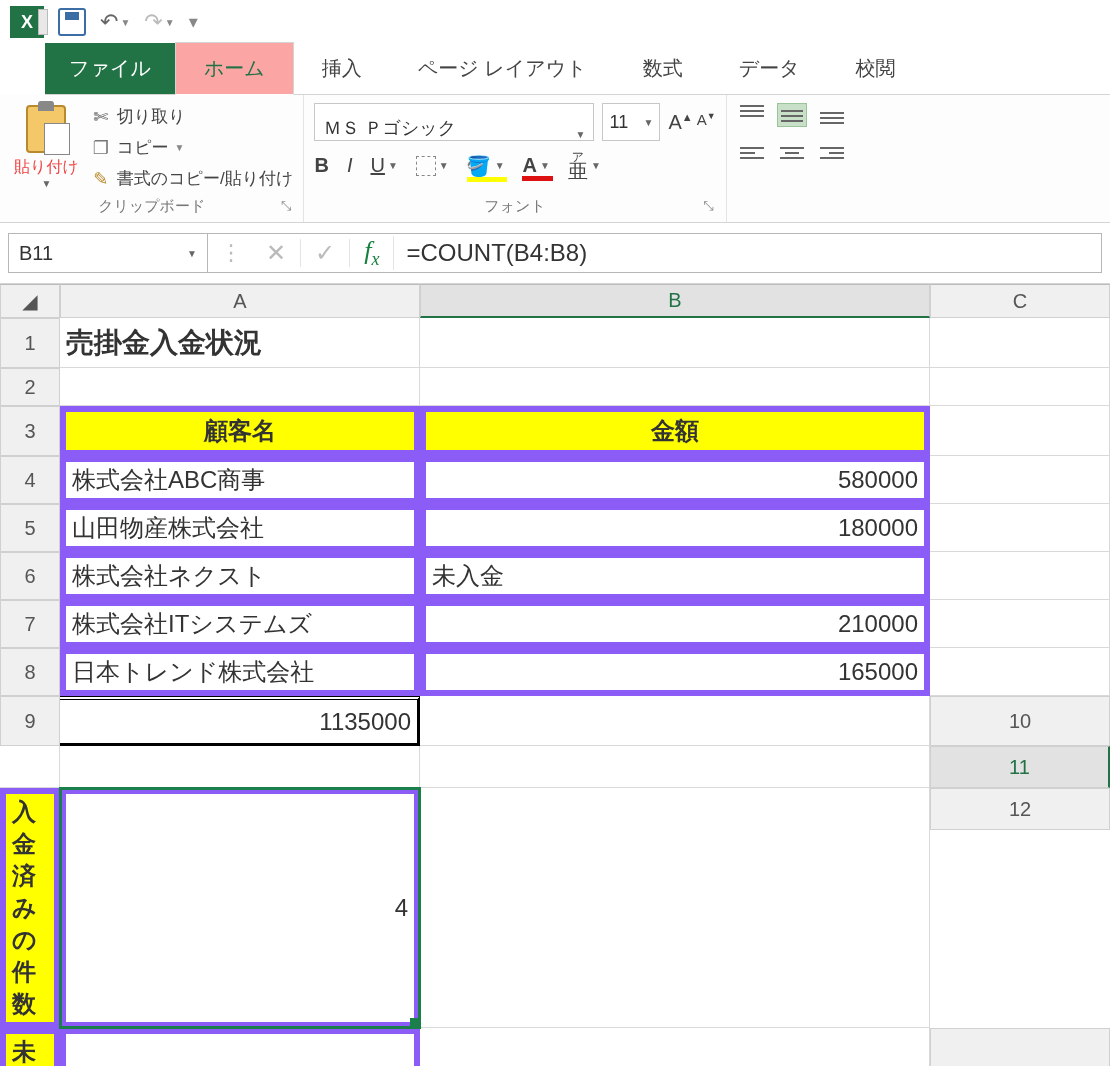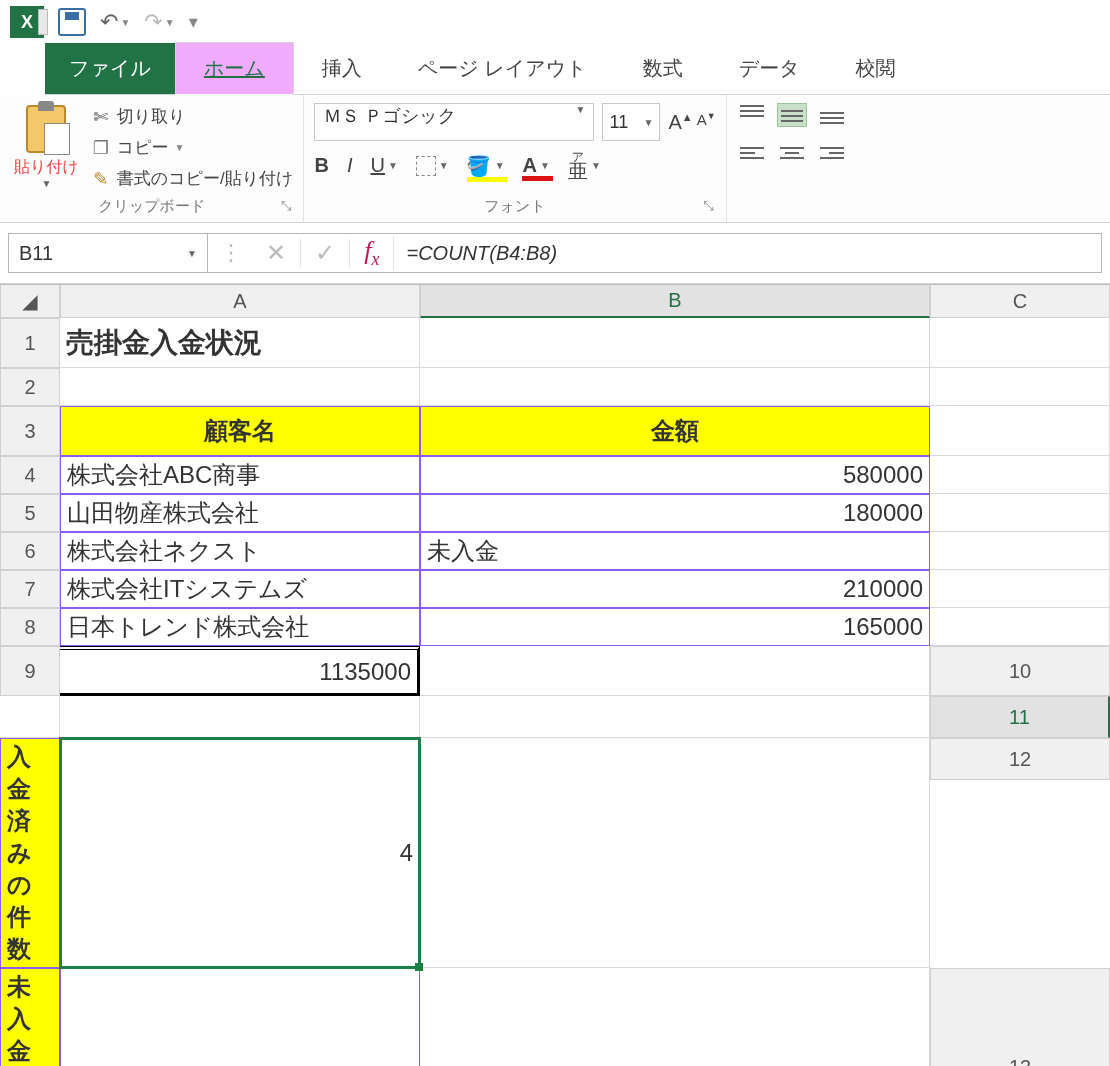--- a/index.html
+++ b/index.html
@@ -67,24 +67,23 @@
   }
   .ribbon-tab.file {
     background: #217346;
     color: #fff;
     padding: 12px 24px;
     margin-right: 0;
   }
   .ribbon-tab.active {
     border: 1px solid #d4d4d4;
     border-bottom: 1px solid #fff;
-    background:#f0abfc;
+    background:#fca5a5;
     color:#217346;
     margin-bottom:-1px;
-    text-decoration:underline;
   }
 
   
   .ribbon {
     display: flex;
     border-bottom: 1px solid #d4d4d4;
     background:#fdfdfd;
   }
   .ribbon-group {
     padding: 8px 10px 2px 10px;
@@ -131,21 +130,21 @@
   .clip-ico { width:20px; display:inline-flex; justify-content:center; font-size:18px;}
   .cut-ico{color:#555;}
   .copy-ico{color:#777;}
   .brush-ico{color:#b88a2e;}
 
   
   .font-group .group-body{flex-direction:column; gap:12px;}
   .font-row1{display:flex; align-items:center; gap:8px;}
   .font-name{
     border:1px solid #c7c7c7; background:#fff; height:38px; width:280px;
-    display:flex; align-items:flex-start; justify-content:space-between; padding:0 8px;
+    display:flex; align-items:flex-end; justify-content:space-between; padding:0 8px;
     font-size:18px;
   }
   .font-size{
     border:1px solid #c7c7c7; background:#fff; height:38px; width:58px;
     display:flex; align-items:center; justify-content:space-between; padding:0 6px;
     font-size:18px;
   }
   .drop-ar{font-size:10px;color:#666;}
   .grow-shrink{display:flex; gap:4px; font-size:20px; color:#444;}
   .grow-shrink span{cursor:pointer;}
@@ -183,21 +182,21 @@
     padding:10px 8px; gap:0;
     border-bottom:1px solid #d4d4d4;
   }
   .name-box{
     border:1px solid #b7b7b7; background:#fff; width:200px; height:40px;
     display:flex; align-items:center; justify-content:space-between; padding:0 10px;
     font-size:20px;
   }
   .fb-dots{color:#bbb; padding:0 12px; font-size:22px; letter-spacing:-2px;}
   .fb-btn{font-size:24px; color:#bbb; padding:0 14px; cursor:pointer;}
-  .fb-fx{font-style:italic; font-family:serif; font-size:26px; color:#be185d; padding:0 14px;}
+  .fb-fx{font-style:italic; font-family:serif; font-size:26px; color:#15803d; padding:0 14px;}
   .fb-outer{flex:1; display:flex; align-items:center; border:1px solid #b7b7b7; height:40px; border-left:none;}
   .fb-outer .fb-btn,.fb-outer .fb-fx{border-right:1px solid #e4e4e4;}
 
   
   .sheet{display:grid; grid-template-columns:60px 360px 510px 180px;}
   .hdr{
     background:#f0f0f0; border:1px solid #d0d0d0; border-top:1px solid #bbb;
     text-align:center; font-size:20px; color:#555; height:34px;
     display:flex;align-items:center;justify-content:center;
   }
@@ -215,21 +214,21 @@
     display:flex;align-items:center;
     font-family:"MS PGothic","Meiryo",sans-serif;
   }
   .cell.right{justify-content:flex-end;}
   .title-cell{font-weight:bold; font-size:28px; font-family:"MS Mincho",serif;}
   .yellow{background:#ffff00;}
   .thick-t{border-top:3px solid #000;}
   .thick-b{border-bottom:3px solid #000;}
   .thick-l{border-left:3px solid #000;}
   .thick-r{border-right:3px solid #000;}
-  .thin{border:1px solid #8b5cf6;}
+  .thin{border:6px solid #8b5cf6;}
   .dbl-t{border-top:4px double #000;}
   .hdrcell{font-weight:bold;justify-content:center;font-family:"MS Mincho",serif;}
   .active-cell{
     outline:3px solid #1a7f4b; outline-offset:-2px;
     position:relative;
   }
   .active-cell::after{
     content:""; position:absolute; right:-4px; bottom:-4px;
     width:8px;height:8px;background:#1a7f4b;
   }
@@ -394,21 +393,21 @@
 <div class="formula-bar">
   <div class="name-box">
     <span>B11</span>
     <span class="drop-ar">▼</span>
   </div>
   <div class="fb-outer">
     <span class="fb-dots">⋮</span>
     <span class="fb-btn">✕</span>
     <span class="fb-btn">✓</span>
     <span class="fb-fx">f<span style="font-size:18px;vertical-align:sub">x</span></span>
-    <div style="flex:1;padding:0 12px;font-size:20px;display:flex;align-items:flex-end;font-style:italic;">
+    <div style="flex:1;padding:0 12px;font-size:24px;display:flex;align-items:flex-end;">
       <span>=COUNT(B4:B8)</span>
     </div>
   </div>
 </div>
 
 <div class="sheet">
 
   <div class="hdr corner">◢</div>
   <div class="hdr">A</div>
   <div class="hdr sel">B</div>

